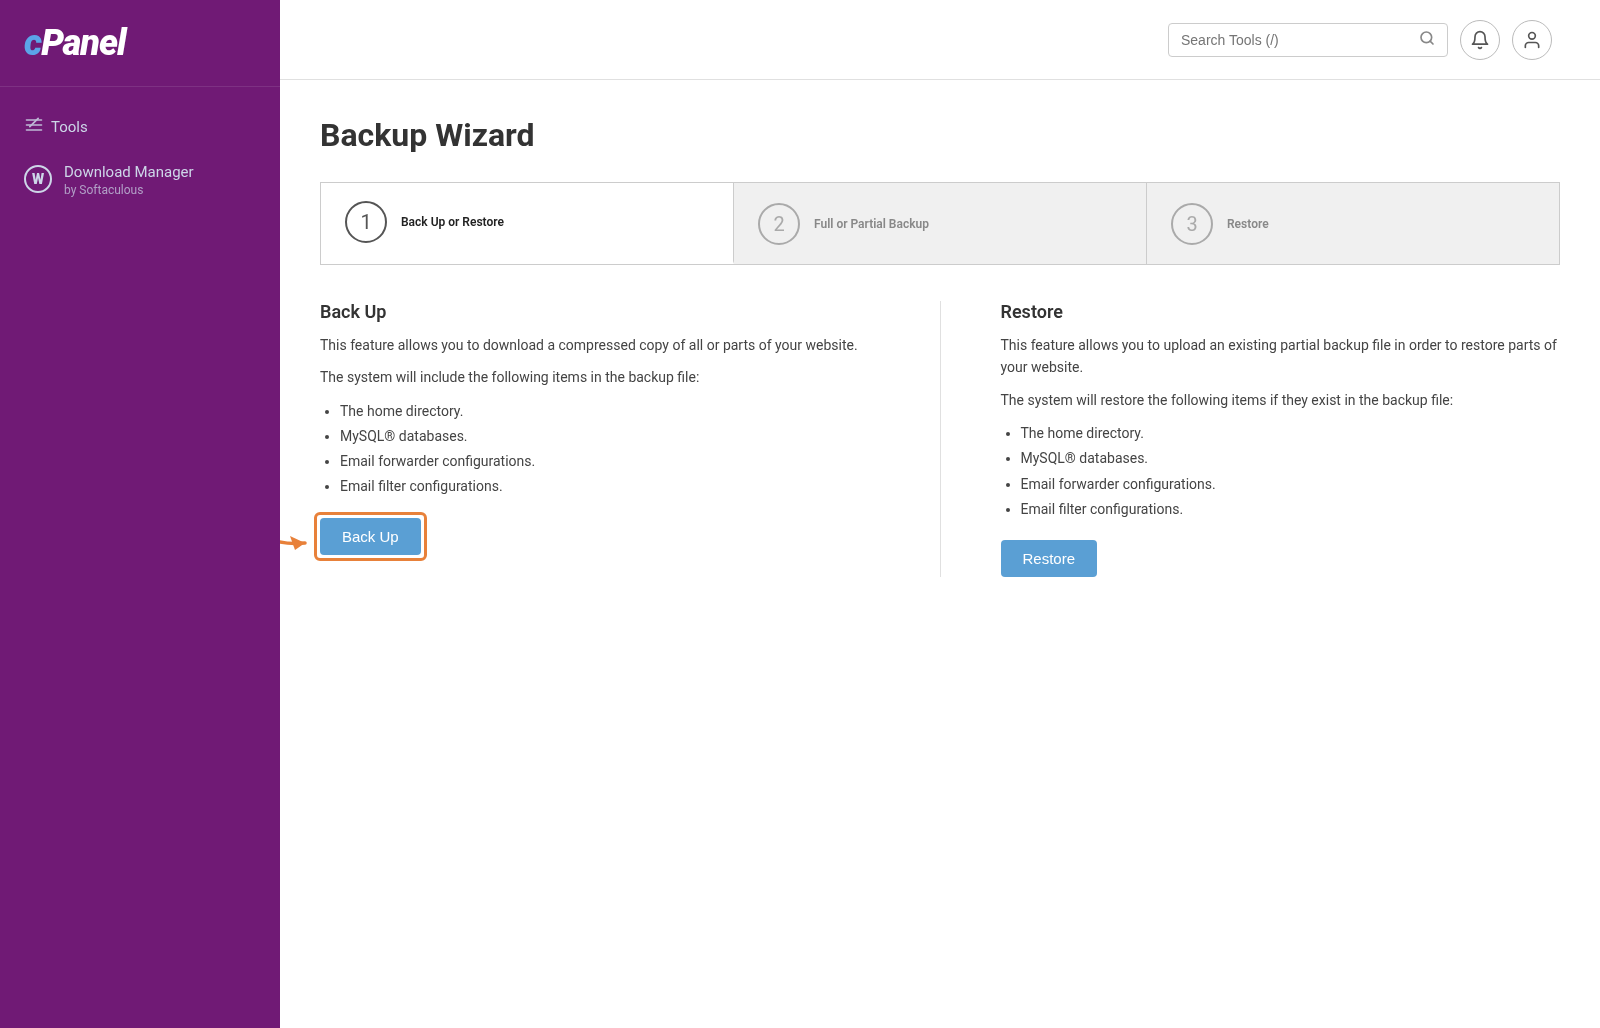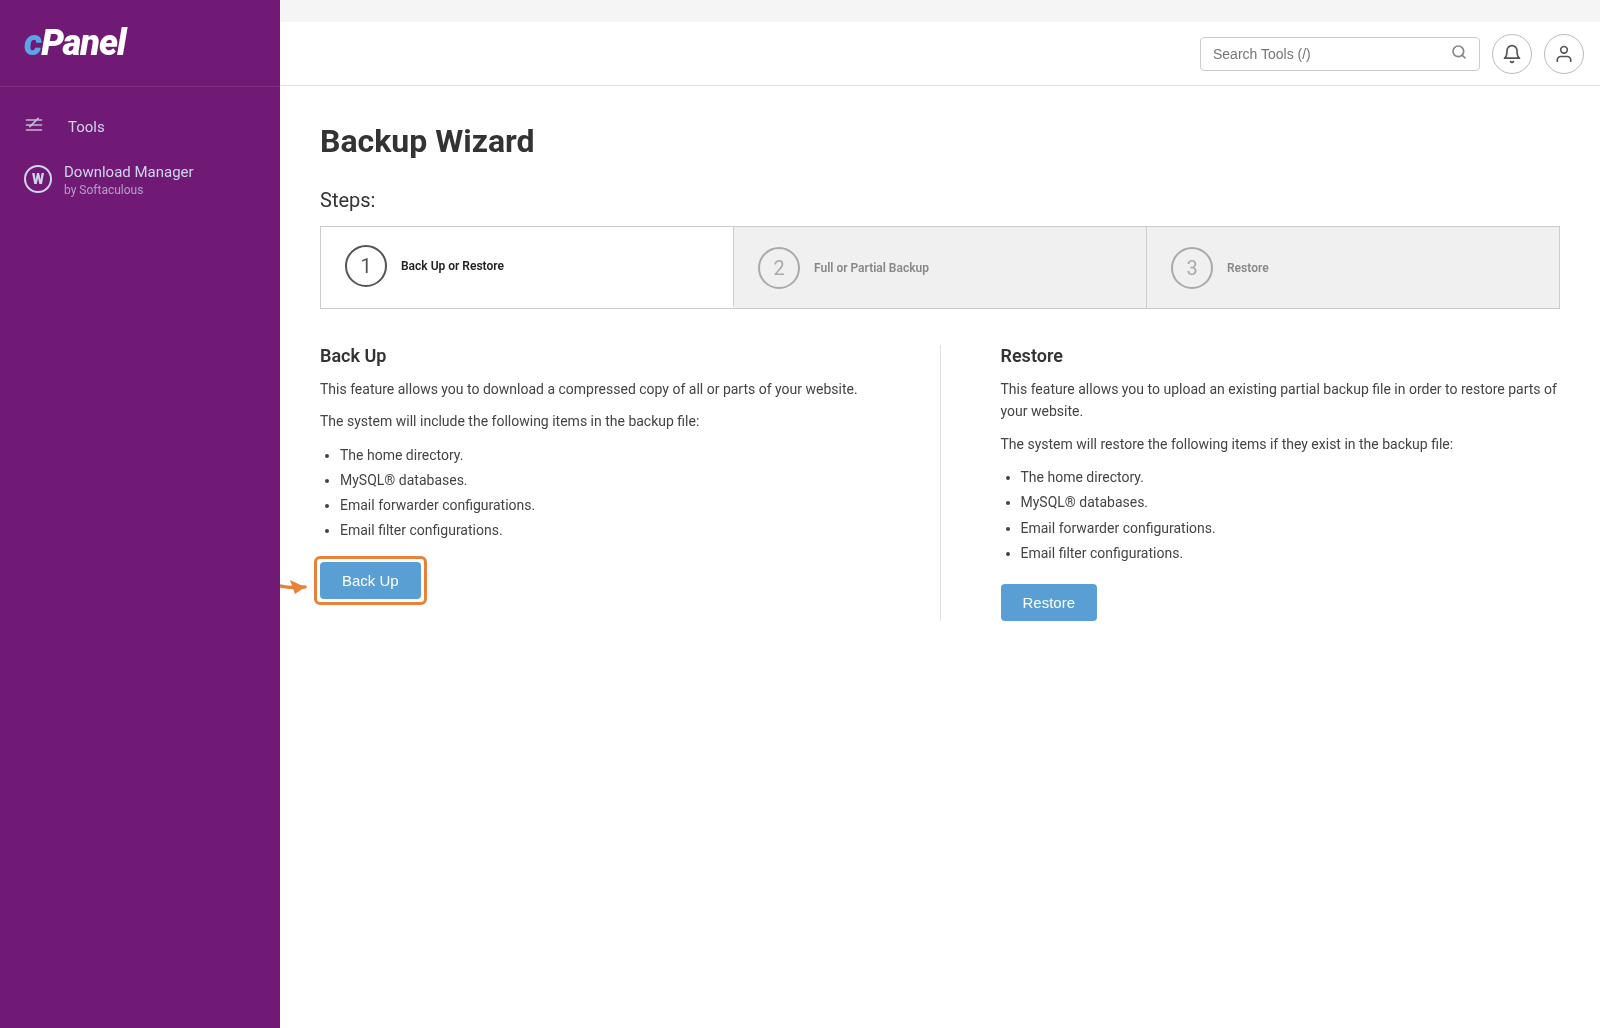--- a/index.html
+++ b/index.html
@@ -24,21 +24,21 @@
       font-weight: 900;
       font-style: italic;
       color: #fff;
       letter-spacing: -1px;
     }
     .cpanel-logo span { color: #5ba4e8; }
     .sidebar-nav { padding: 16px 0; }
     .sidebar-item {
       display: flex;
       align-items: center;
-      gap: 24px;
+      gap: 7px;
       padding: 12px 24px;
       cursor: pointer;
       color: #cdd6e8;
       font-size: 15px;
     }
     .sidebar-item .icon { font-size: 18px; opacity: 0.85; }
     .sidebar-item-wp {
       display: flex;
       align-items: flex-start;
       gap: 12px;
@@ -68,27 +68,26 @@
       flex: 1;
       display: flex;
       flex-direction: column;
       overflow: hidden;
     }
 
     
     .header {
       background: #fff;
       border-bottom: 1px solid #e0e0e0;
-      padding: 0 16px;
-      height: 64px;
+      padding: 0 48px;
+      height: 80px;
       display: flex;
       align-items: center;
       justify-content: flex-end;
       gap: 12px;
-      margin-top: 22px;
     }
     .search-box {
       display: flex;
       align-items: center;
       border: 1px solid #ccc;
       border-radius: 4px;
       padding: 6px 12px;
       gap: 8px;
       width: 280px;
       background: #fff;
@@ -307,21 +306,20 @@
     <div class="header-icon-btn">
       <svg width="20" height="20" viewBox="0 0 24 24" fill="none" stroke="currentColor" stroke-width="2" stroke-linecap="round" stroke-linejoin="round">
         <path d="M20 21v-2a4 4 0 0 0-4-4H8a4 4 0 0 0-4 4v2"></path>
         <circle cx="12" cy="7" r="4"></circle>
       </svg>
     </div>
   </div>
 
   <div class="content">
     <h1 class="page-title">Backup Wizard</h1>
-    <div class="steps-label">Steps:</div>
 
     <div class="step-tabs">
       <div class="step-tab active">
         <div class="step-circle">
           <span>1</span>
         </div>
         <span class="step-tab-label">Back Up or Restore</span>
       </div>
       <div class="step-tab">
         <div class="step-circle">

